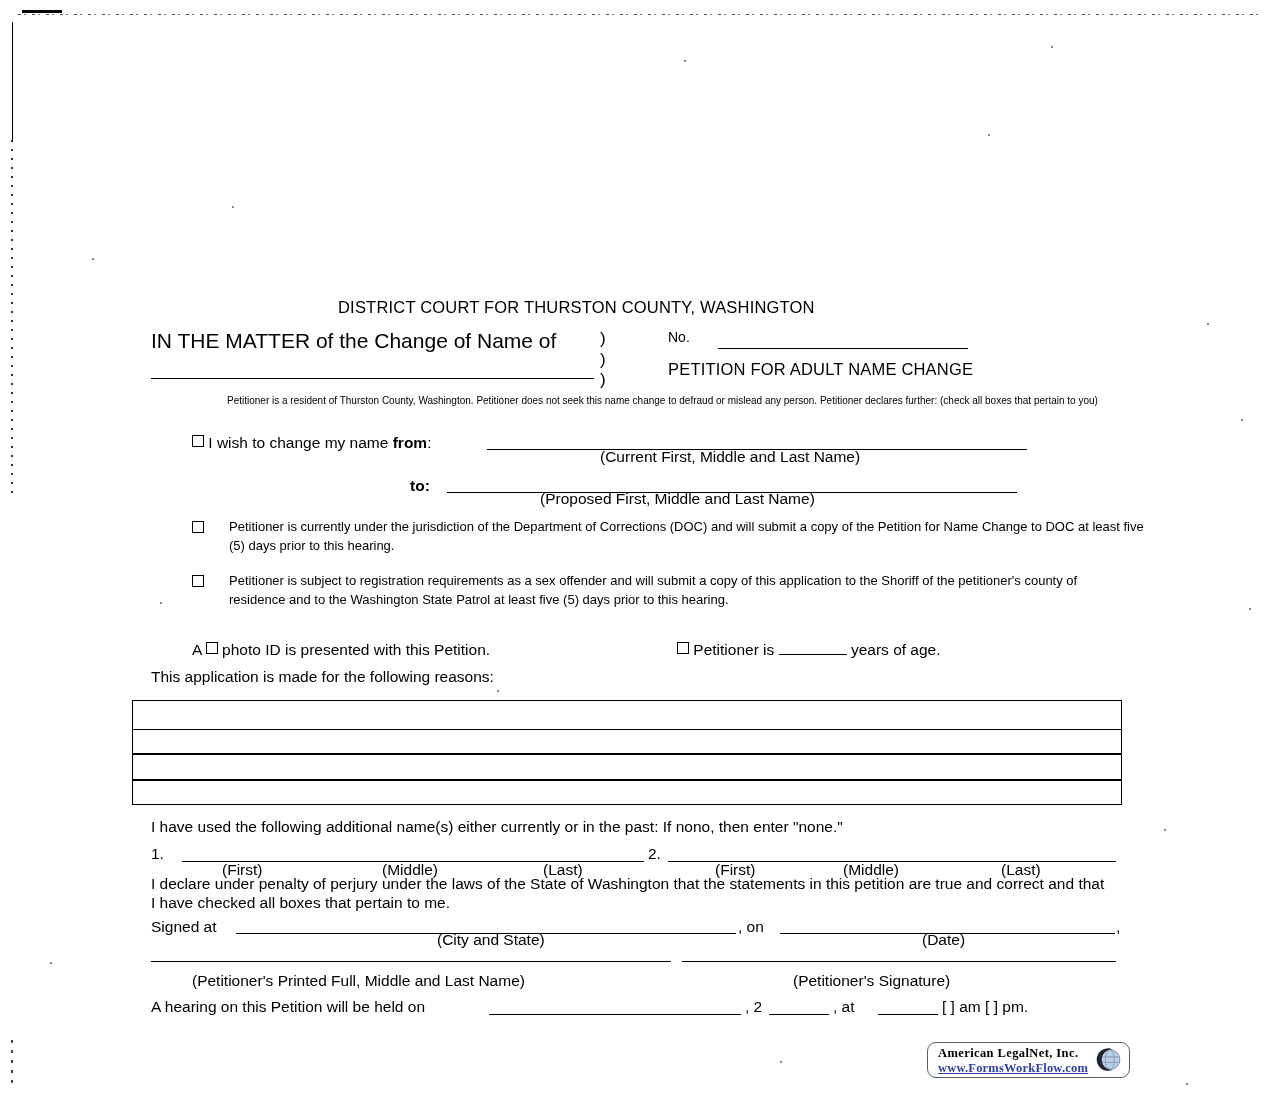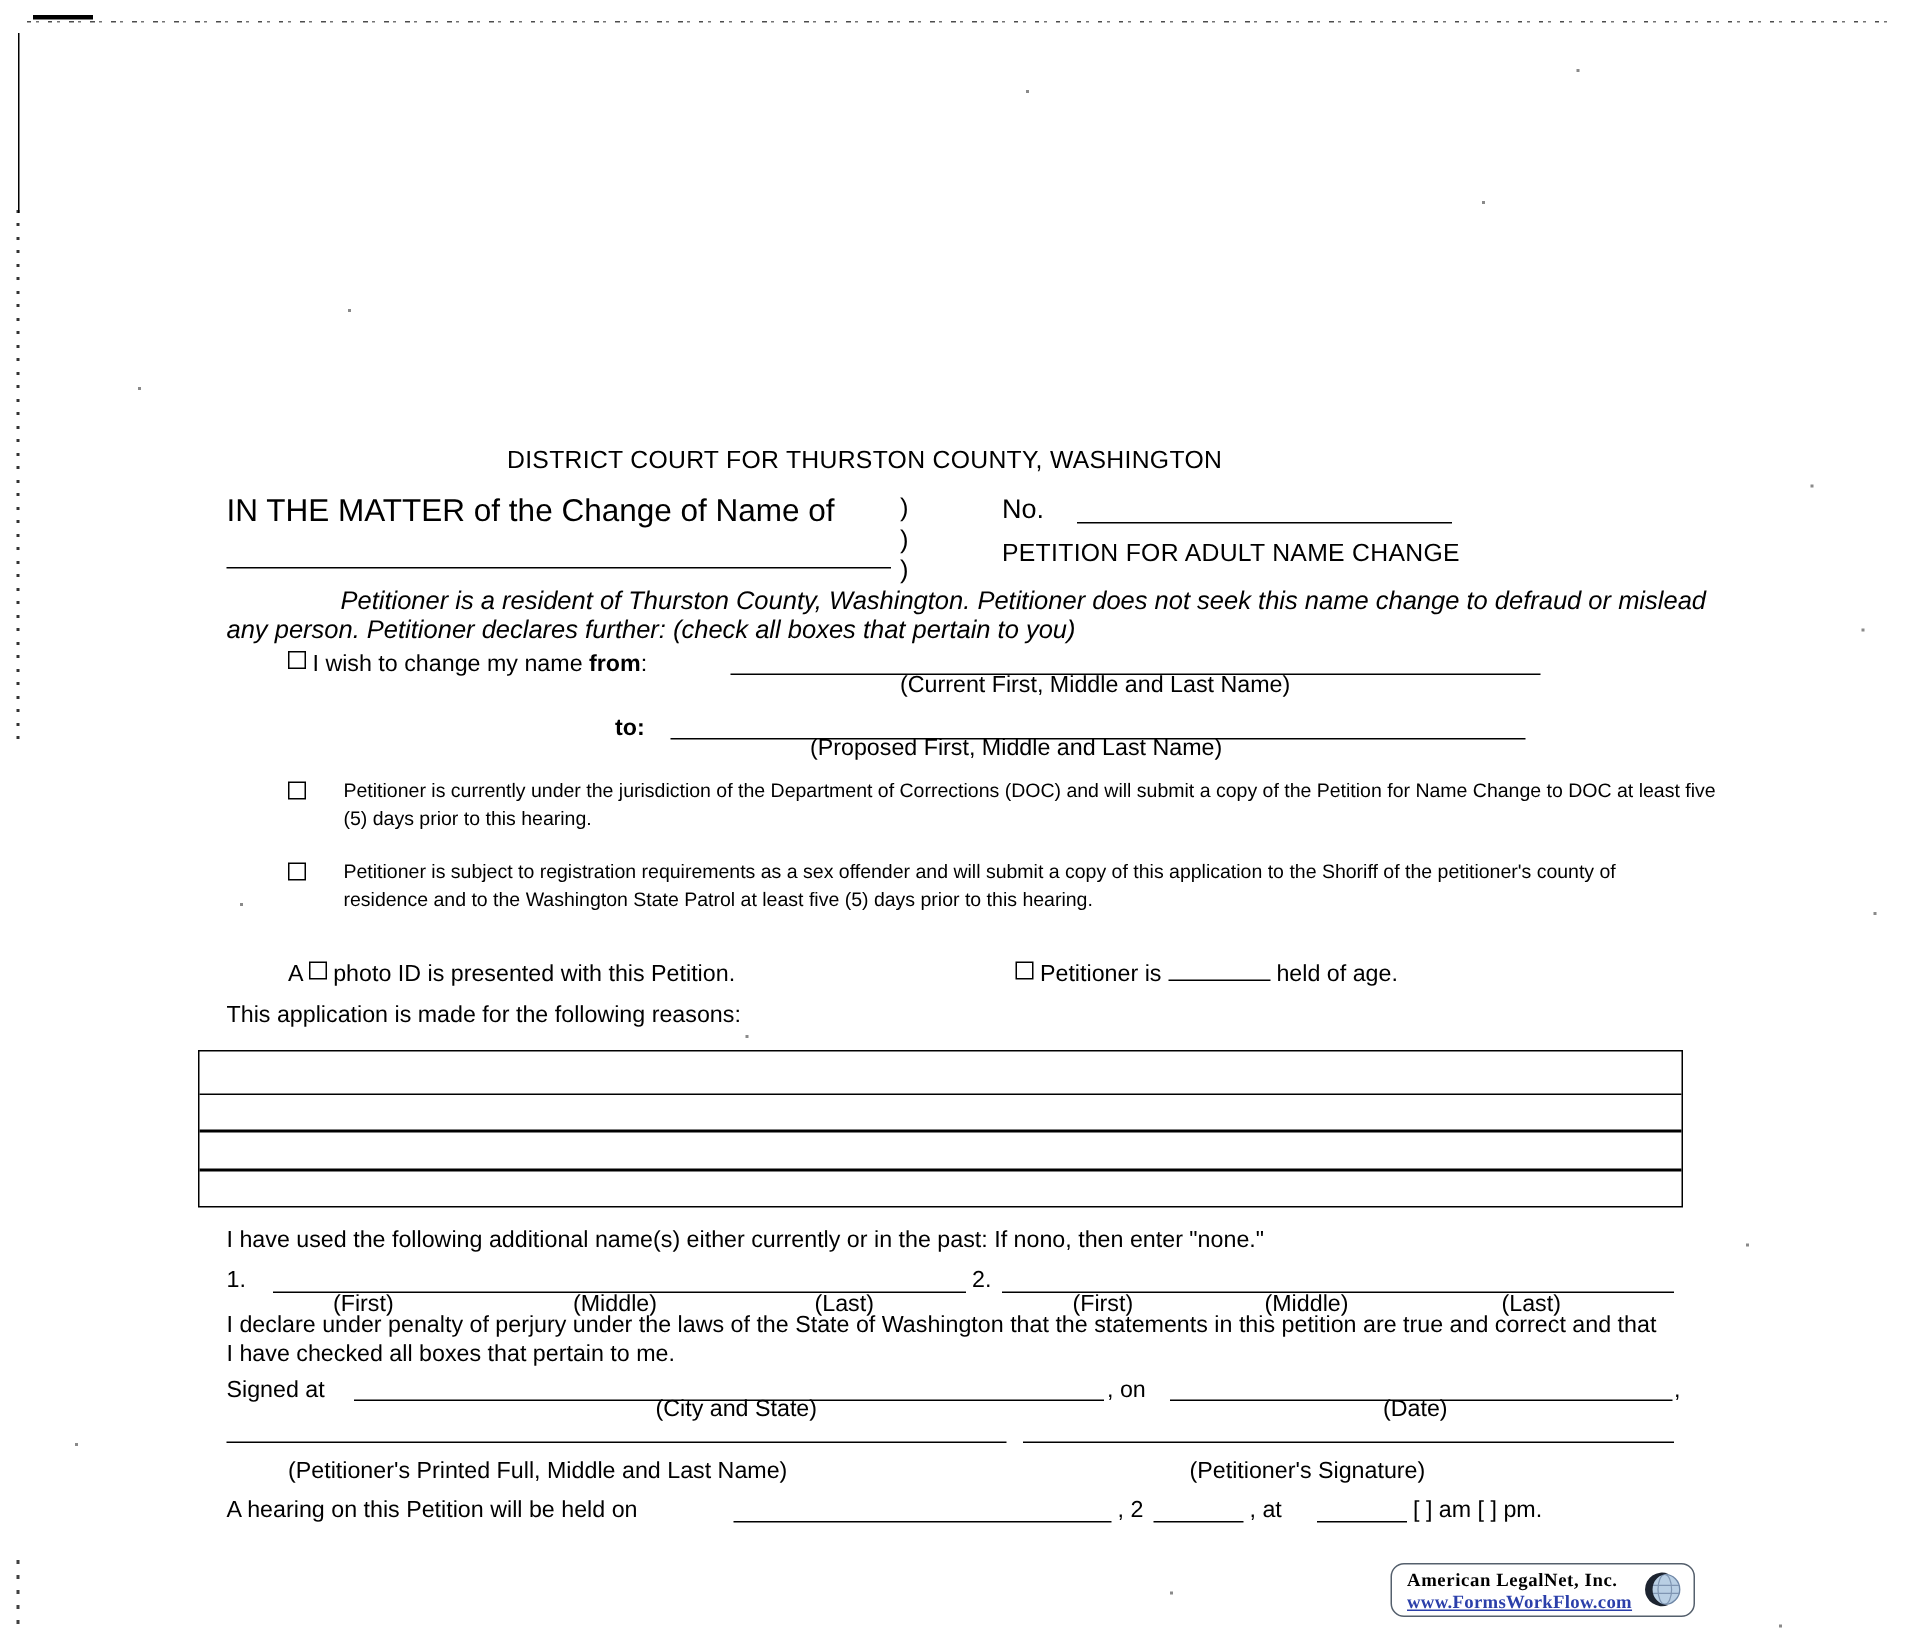--- a/index.html
+++ b/index.html
@@ -94,44 +94,43 @@
   .matter-blank {
     position: absolute;
     left: 151px; top: 378px;
     width: 443px; height: 0;
     border-bottom: 1.6px solid #000;
   }
 
   .no-label {
     position: absolute;
     left: 668px; top: 329px;
-    font-size: 18px;
+    font-size: 14px;
   }
   .no-blank {
     position: absolute;
     left: 718px; top: 348px;
     width: 250px; height: 0;
     border-bottom: 1.6px solid #000;
   }
   .petition-head {
     position: absolute;
     left: 668px; top: 360px;
     font-size: 16.5px;
     letter-spacing: .2px;
     white-space: nowrap;
   }
 
   .para-resident {
     position: absolute;
     left: 151px; top: 391px;
     width: 990px;
-    font-size: 17px;
+    font-size: 10px;
     line-height: 19px;
     text-indent: 76px;
-    font-style: italic;
   }
 
   
   .cb {
     display: inline-block;
     width: 10px; height: 10px;
     border: 1.7px solid #000;
     vertical-align: 1px;
   }
 
@@ -397,21 +396,21 @@
 
   <div class="row-photo">
     <span>A</span>
     <span class="cb"></span>
     <span>photo ID is presented with this Petition.</span>
   </div>
   <div class="row-age">
     <span class="cb"></span>
     <span>Petitioner is</span>
     <span class="age-blank"></span>
-    <span>held of age.</span>
+    <span>years of age.</span>
   </div>
 
   <div class="reasons-intro">This application is made for the following reasons:</div>
 
   <div class="reasons-box">
     <div class="rule r1"></div>
     <div class="rule r2"></div>
     <div class="rule r3"></div>
   </div>
 

